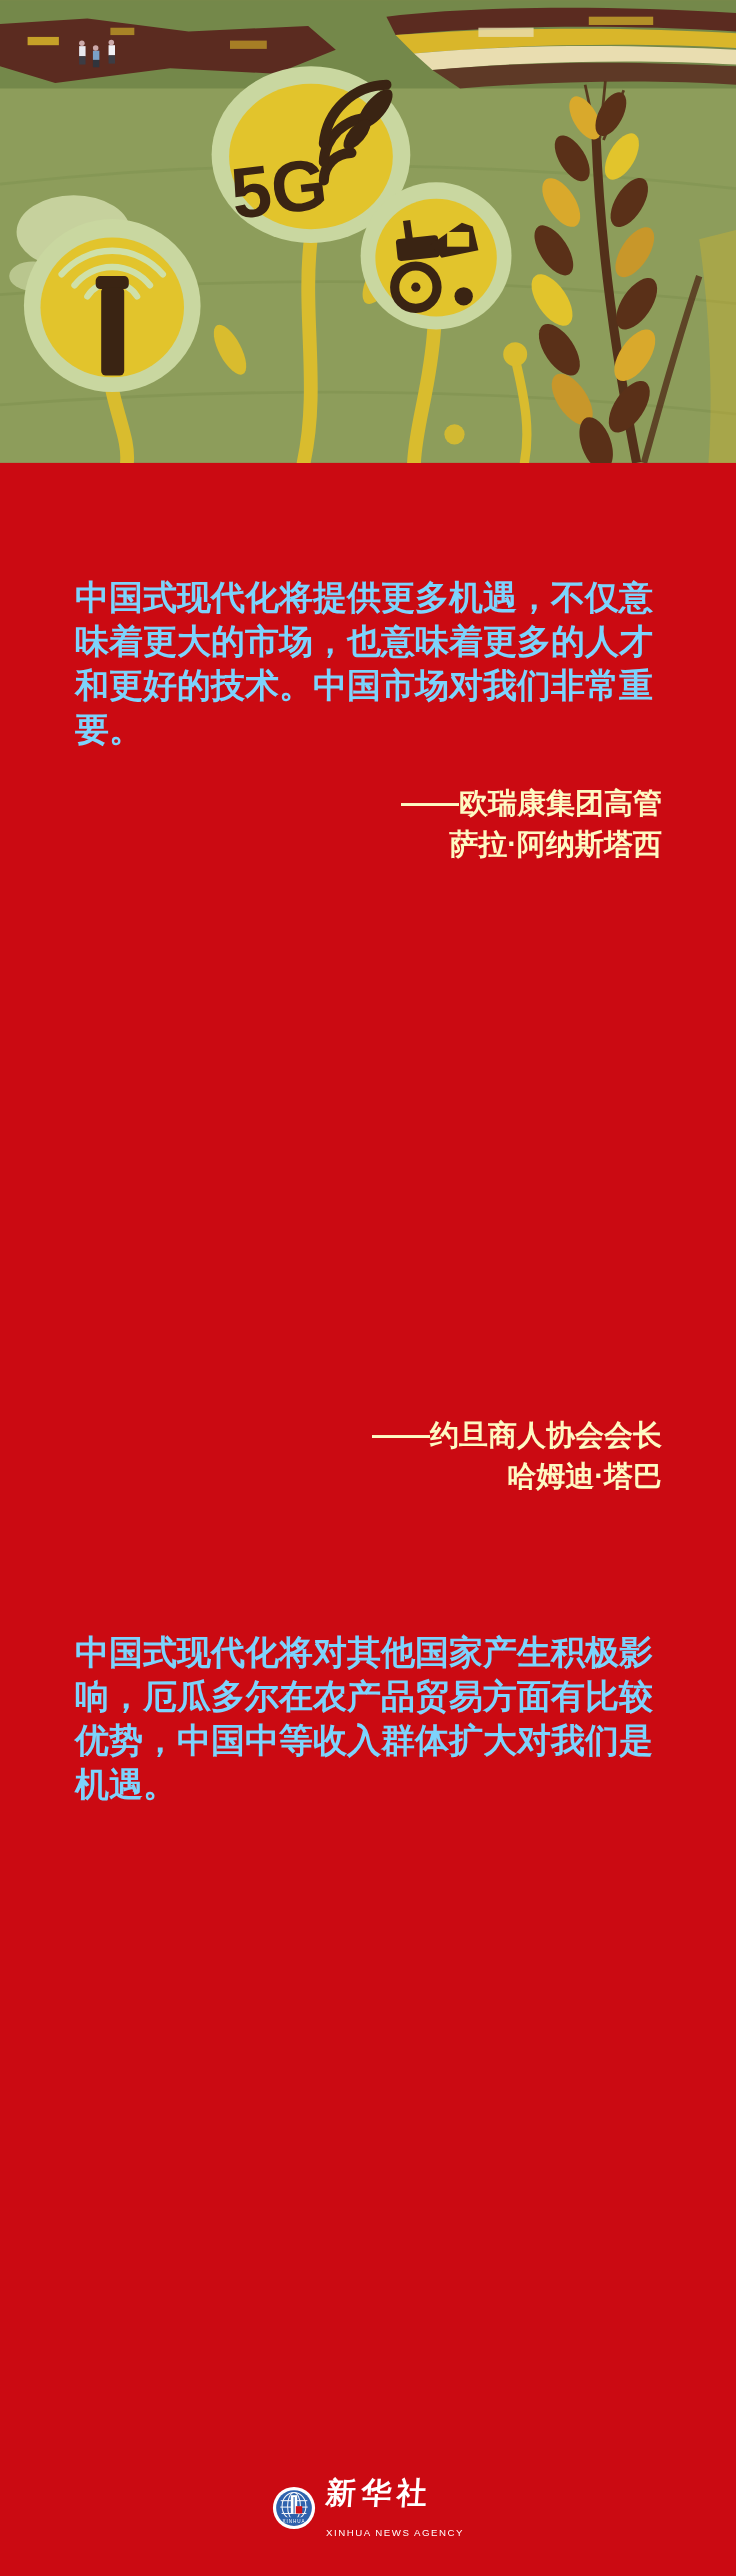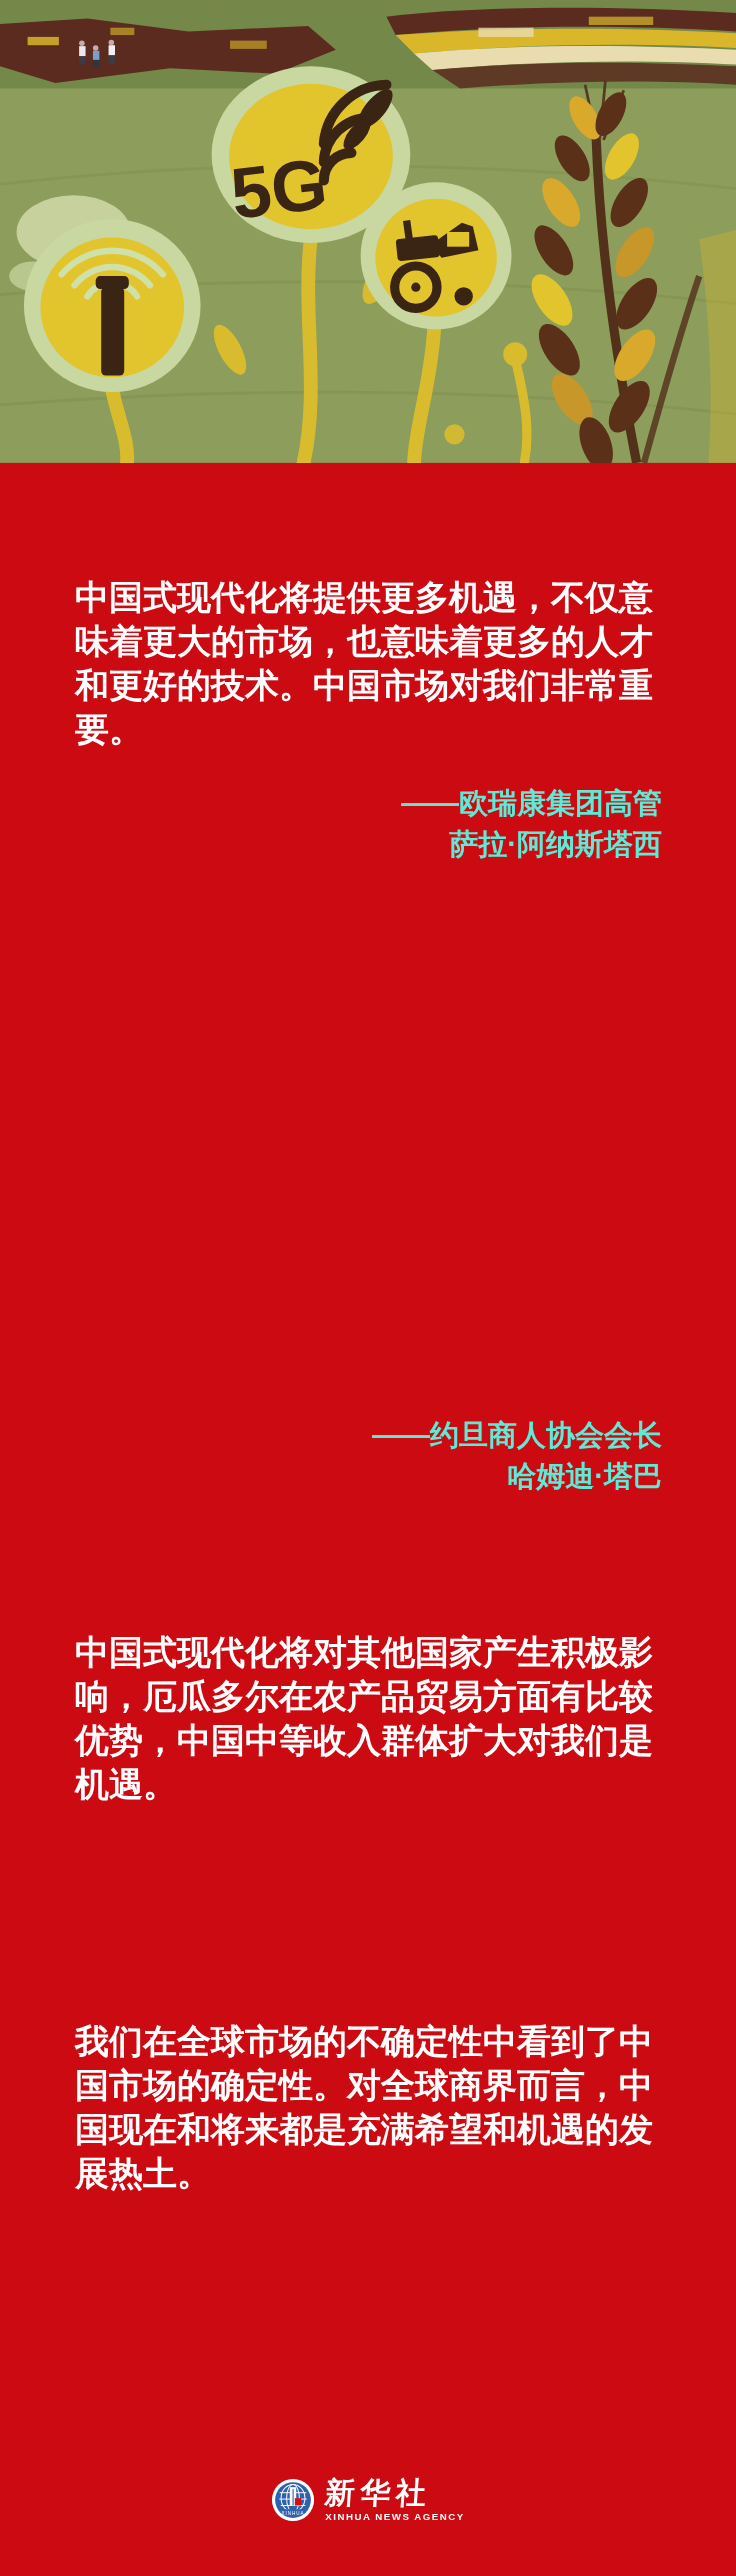--- a/index.html
+++ b/index.html
@@ -14,43 +14,43 @@
     color:#ffffff;
   }
   .photo{position:absolute;top:0;left:0;width:736px;height:463px;display:block;}
   .quote{
     position:absolute;left:0;width:736px;
     padding:0 75px;box-sizing:border-box;
     font-size:34px;line-height:44px;font-weight:bold;
     letter-spacing:0px;
     white-space:pre-line;
     text-align:left;
-    color:#ffffff;
+    color:#7dd3fc;
   }
   .attr{
     position:absolute;left:0;width:736px;
     padding:0 74px;box-sizing:border-box;
     font-size:29px;line-height:41px;font-weight:bold;
     white-space:pre-line;
     text-align:right;
-    color:#5eead4;
+    color:#fef9c3;
   }
   .footer{
     position:absolute;left:0;top:2477px;width:736px;
     display:flex;align-items:center;justify-content:center;gap:10px;
   }
   .footer .emblem{width:44px;height:44px;display:block;}
   .footer .names{display:flex;flex-direction:column;align-items:flex-start;}
   .footer .cn{
     font-size:30px;font-weight:bold;line-height:31px;
     transform:skewX(-4deg);
     letter-spacing:5.5px;
   }
   .footer .en{
-    font-size:9.7px;font-weight:bold;letter-spacing:1.5px;line-height:12px;margin-top:3px;text-align:center;
+    font-size:9.7px;font-weight:normal;letter-spacing:1.5px;line-height:12px;margin-top:19px;text-align:center;
   }
 </style>
 </head>
 <body>
 
 <div id="poster">
 
   <svg class="photo" viewBox="0 0 800 503" aria-hidden="true">
 
     <rect x="0" y="0" width="800" height="503" fill="#8d9d5b"></rect>
@@ -184,24 +184,20 @@
 萨拉·阿纳斯塔西</div>
 
   <div class="attr" style="top:1415px">——约旦商人协会会长
 哈姆迪·塔巴</div>
 
   <section class="quote" style="top:1630px">中国式现代化将对其他国家产生积极影
 响，厄瓜多尔在农产品贸易方面有比较
 优势，中国中等收入群体扩大对我们是
 机遇。</section>
 
-  <section class="quote" style="top:2019px">我们在全球市场的不确定性中看到了中
-国市场的确定性。对全球商界而言，中
-国现在和将来都是充满希望和机遇的发
-展热土。</section>
 
   <div class="footer">
     <svg class="emblem" viewBox="0 0 48 48" aria-hidden="true">
       <circle cx="24" cy="24" r="23" fill="#ffffff"></circle>
       <circle cx="24" cy="24" r="19.5" fill="#2f62ad"></circle>
       <g stroke="#ffffff" stroke-width="1.1" fill="none" opacity="0.95">
         <ellipse cx="24" cy="22" rx="7" ry="15"></ellipse>
         <ellipse cx="24" cy="22" rx="13" ry="15"></ellipse>
         <path d="M9.5,16 h29"></path>
         <path d="M9,23 h30"></path>

